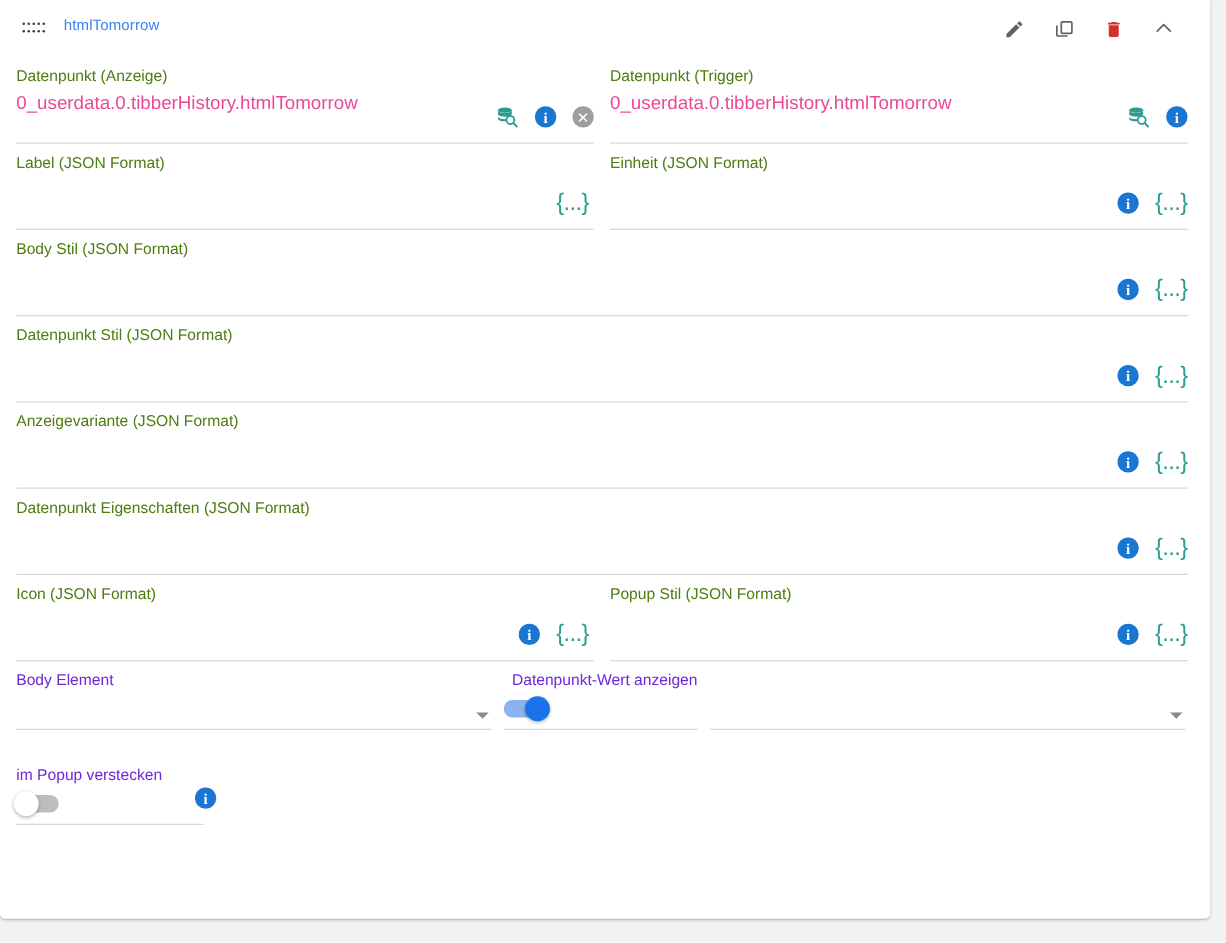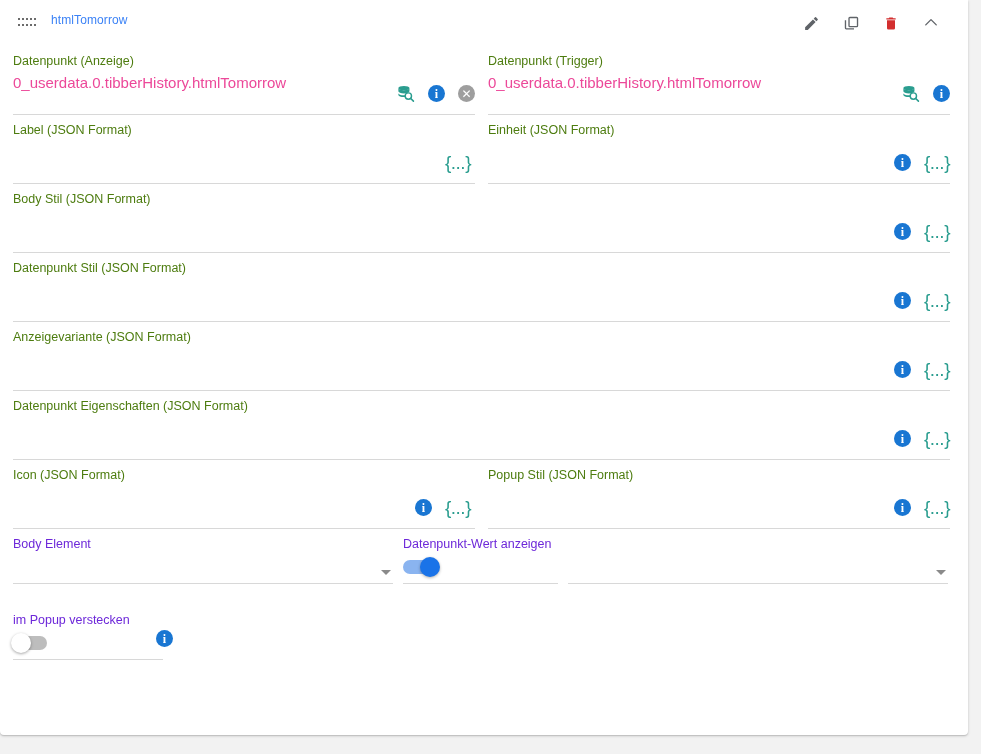--- a/index.html
+++ b/index.html
@@ -174,21 +174,21 @@
     position: relative;
     align-items: flex-end;
   }
   .ctl {
     position: relative;
     border-bottom: 1px solid #d8d8d8;
     height: 55px;
     padding-top: 7px;
   }
   .ctl-select { width: 380px; }
-  .ctl-toggle { width: 155px; margin-left: 10px; }
+  .ctl-toggle { width: 155px; margin-left: 10px; text-align: right; }
   .ctl-action { width: 380px; margin-left: 10px; }
   .c-label {
     font-size: 12.5px;
     color: #6d28d9;
     line-height: 16px;
     white-space: nowrap;
   }
   .caret {
     position: absolute;
     right: 2px;

